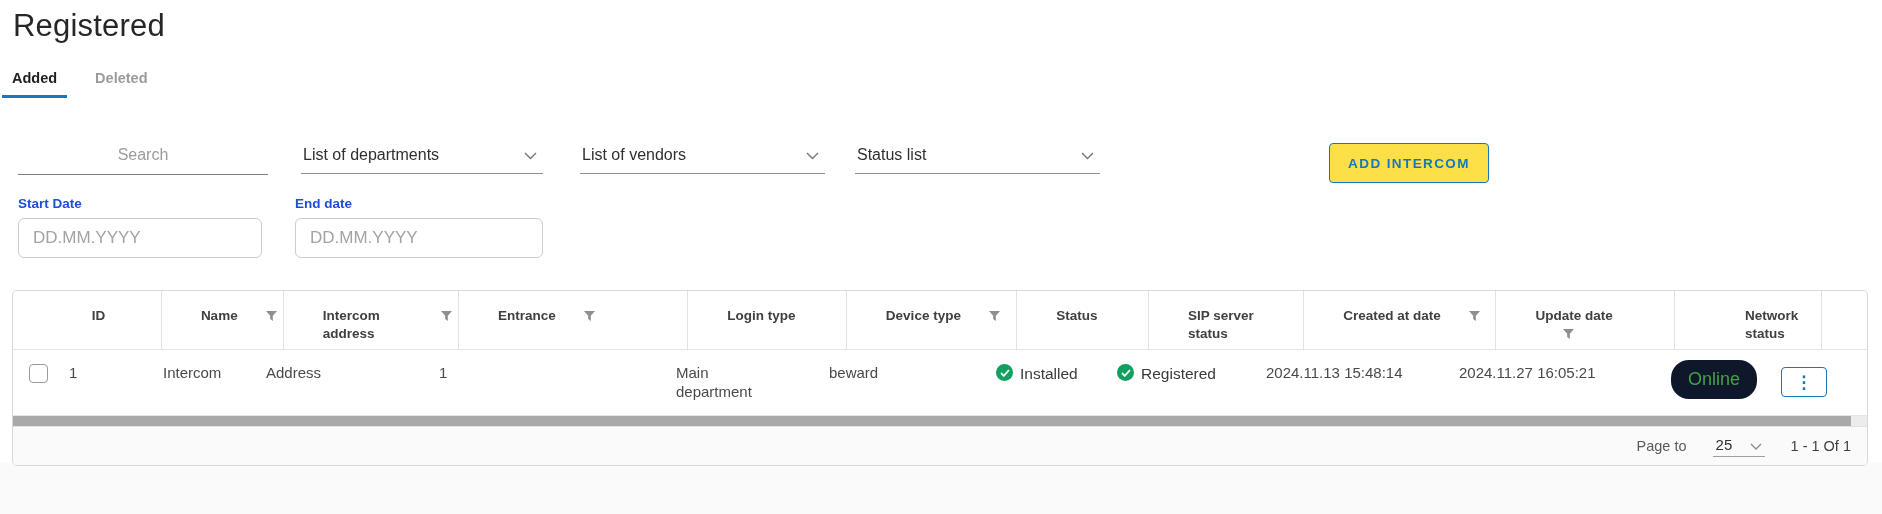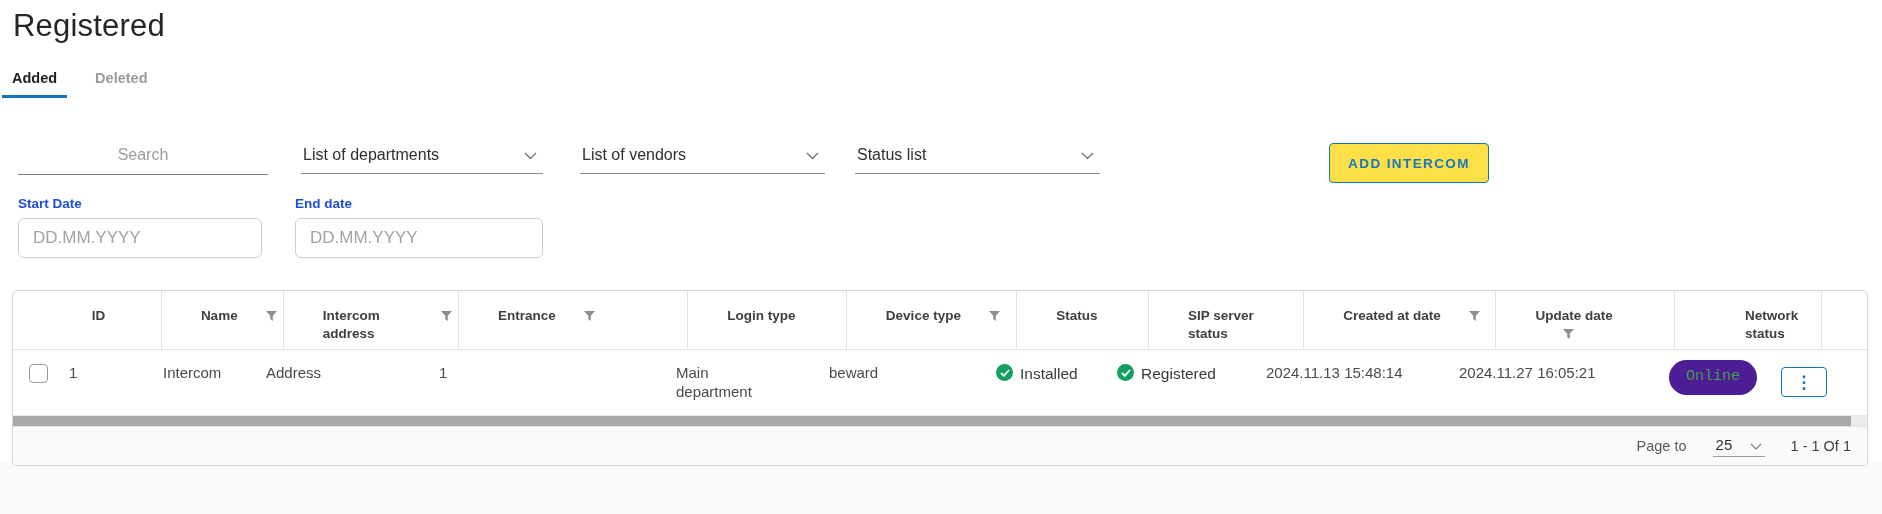--- a/index.html
+++ b/index.html
@@ -103,22 +103,22 @@
     width:19px;height:19px;margin-left:4px;box-sizing:border-box;
     border:1px solid #9a9a9a;border-radius:4px;background:#fff;cursor:pointer;
   }
   .okicon{
     width:17px;height:17px;border-radius:50%;background:#11a05f;
     display:inline-flex;align-items:center;justify-content:center;
     margin-right:7px;flex:0 0 auto;
   }
   .statustxt{color:#3a3a3a;font-size:15.5px;}
   .pill{
-    margin-top:-4px;background:#4c1d95;color:#44a147;
-    padding:8px 17px;border-radius:18px;font-size:15px;white-space:nowrap;font-family:Liberation Mono, monospace;
+    margin-top:-4px;background:#0f172a;color:#44a147;
+    padding:8px 17px;border-radius:18px;font-size:18px;white-space:nowrap;
   }
   .kebab{
     margin:3px 0 0 6px;width:46px;height:30px;
     background:#fff;border:1px solid #1577c2;border-radius:4px;
     display:flex;align-items:center;justify-content:center;cursor:pointer;padding:0;
   }
   .kebab-dots{color:#1577c2;font-size:17px;font-weight:700;line-height:1;}
   
   .hscroll{height:10px;background:#ececec;position:relative;border-top:1px solid #e6e6e6;cursor:pointer;}
   .hthumb{position:absolute;left:0;top:0;height:100%;width:calc(100% - 16px);background:#a9a9a9;}

